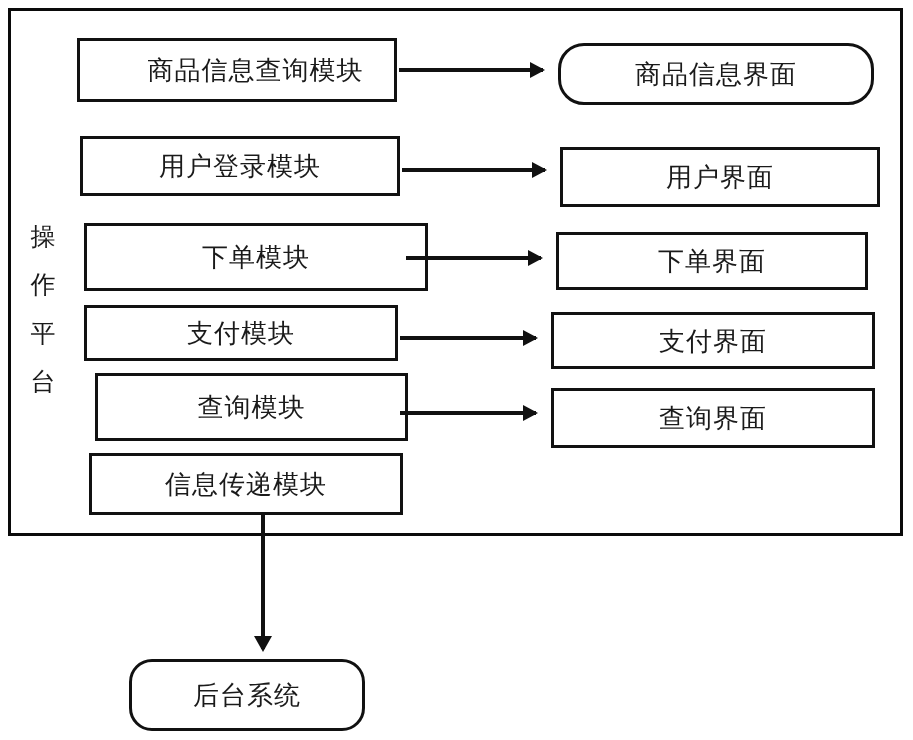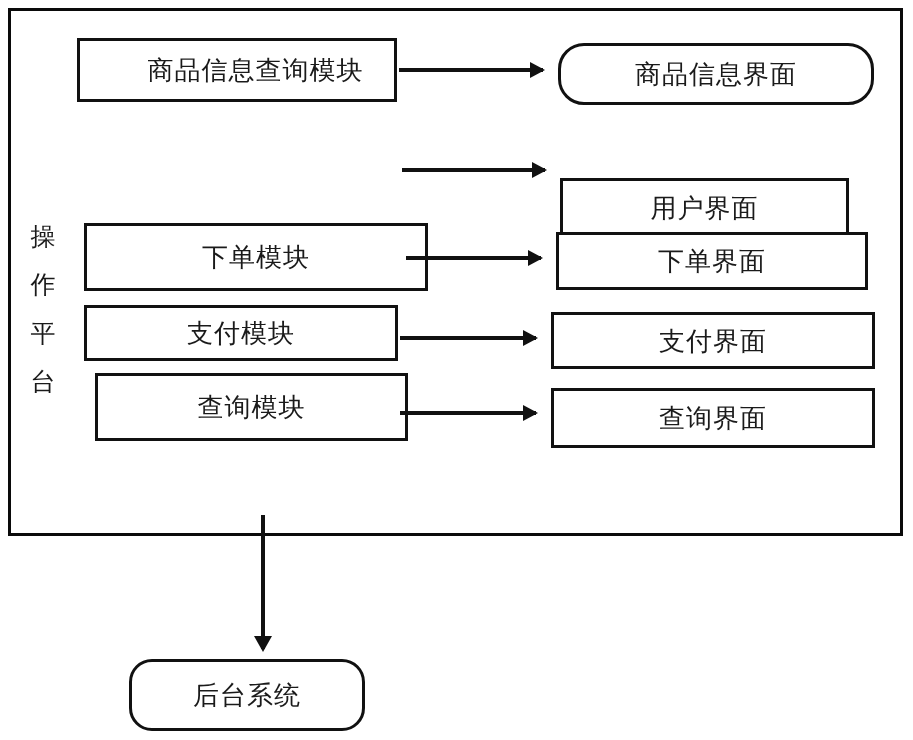--- a/index.html
+++ b/index.html
@@ -107,31 +107,33 @@
 
   <div class="side-label">
     <span>操</span>
     <span>作</span>
     <span>平</span>
     <span>台</span>
   </div>
 
   <div class="node" style="left:77px; top:38px; width:320px; height:64px;padding-left:37px;">商品信息查询模块</div>
 
+  <div class="node" style="left:80px; top:136px; width:320px; height:60px;">用户登录模块</div>
 
   <div class="node" style="left:84px; top:223px; width:344px; height:68px;">下单模块</div>
 
   <div class="node" style="left:84px; top:305px; width:314px; height:56px;">支付模块</div>
 
   <div class="node" style="left:95px; top:373px; width:313px; height:68px;">查询模块</div>
 
+  <div class="node" style="left:89px; top:453px; width:314px; height:62px;">信息传递模块</div>
 
   <div class="node" style="left:558px; top:43px; width:316px; height:62px;border-radius:26px;">商品信息界面</div>
 
-  <div class="node" style="left:560px; top:147px; width:289px; height:60px;margin-top:31px;">用户界面</div>
+  <div class="node" style="left:560px; top:147px; width:320px; height:60px;">用户界面</div>
 
   <div class="node" style="left:556px; top:232px; width:312px; height:58px;">下单界面</div>
 
   <div class="node" style="left:551px; top:388px; width:324px; height:60px;">查询界面</div>
 
   <div class="node" style="left:551px; top:312px; width:324px; height:57px;">支付界面</div>
 
   <div class="node" style="left:129px; top:659px; width:236px; height:72px;border-radius:23px;">后台系统</div>
 
   <div class="arrow-h" style="left:399px; top:68px; width:144px;"></div>

